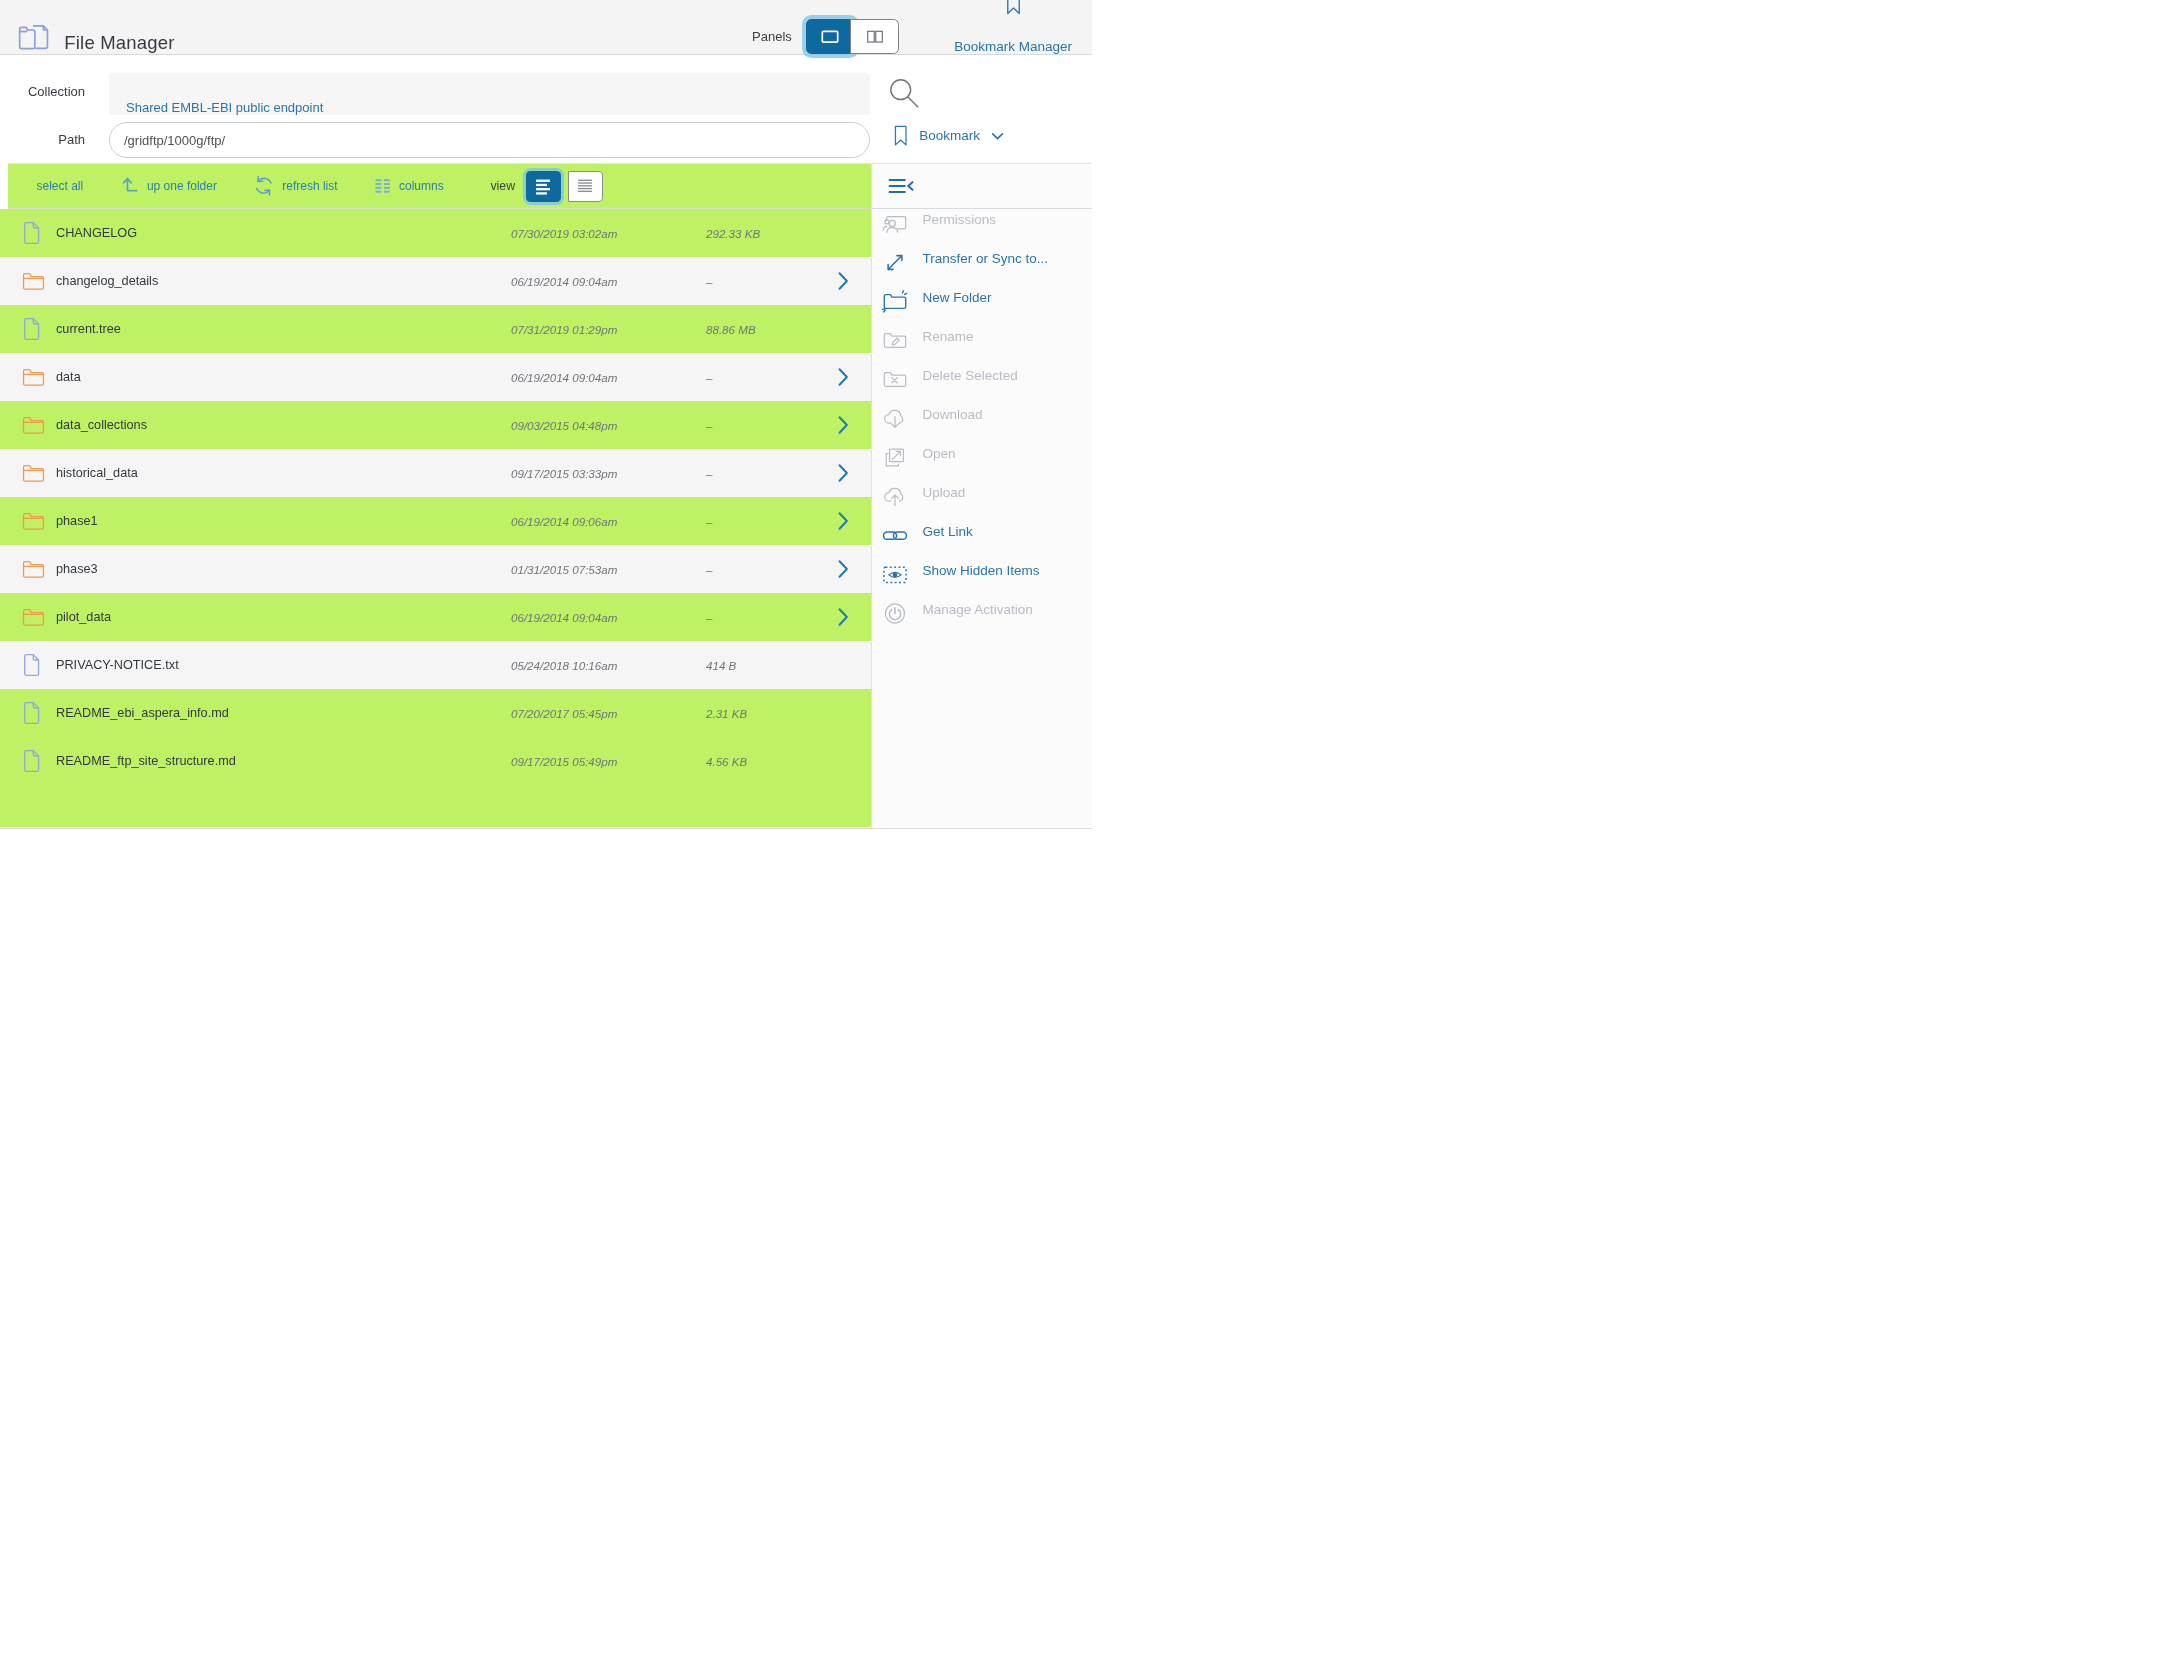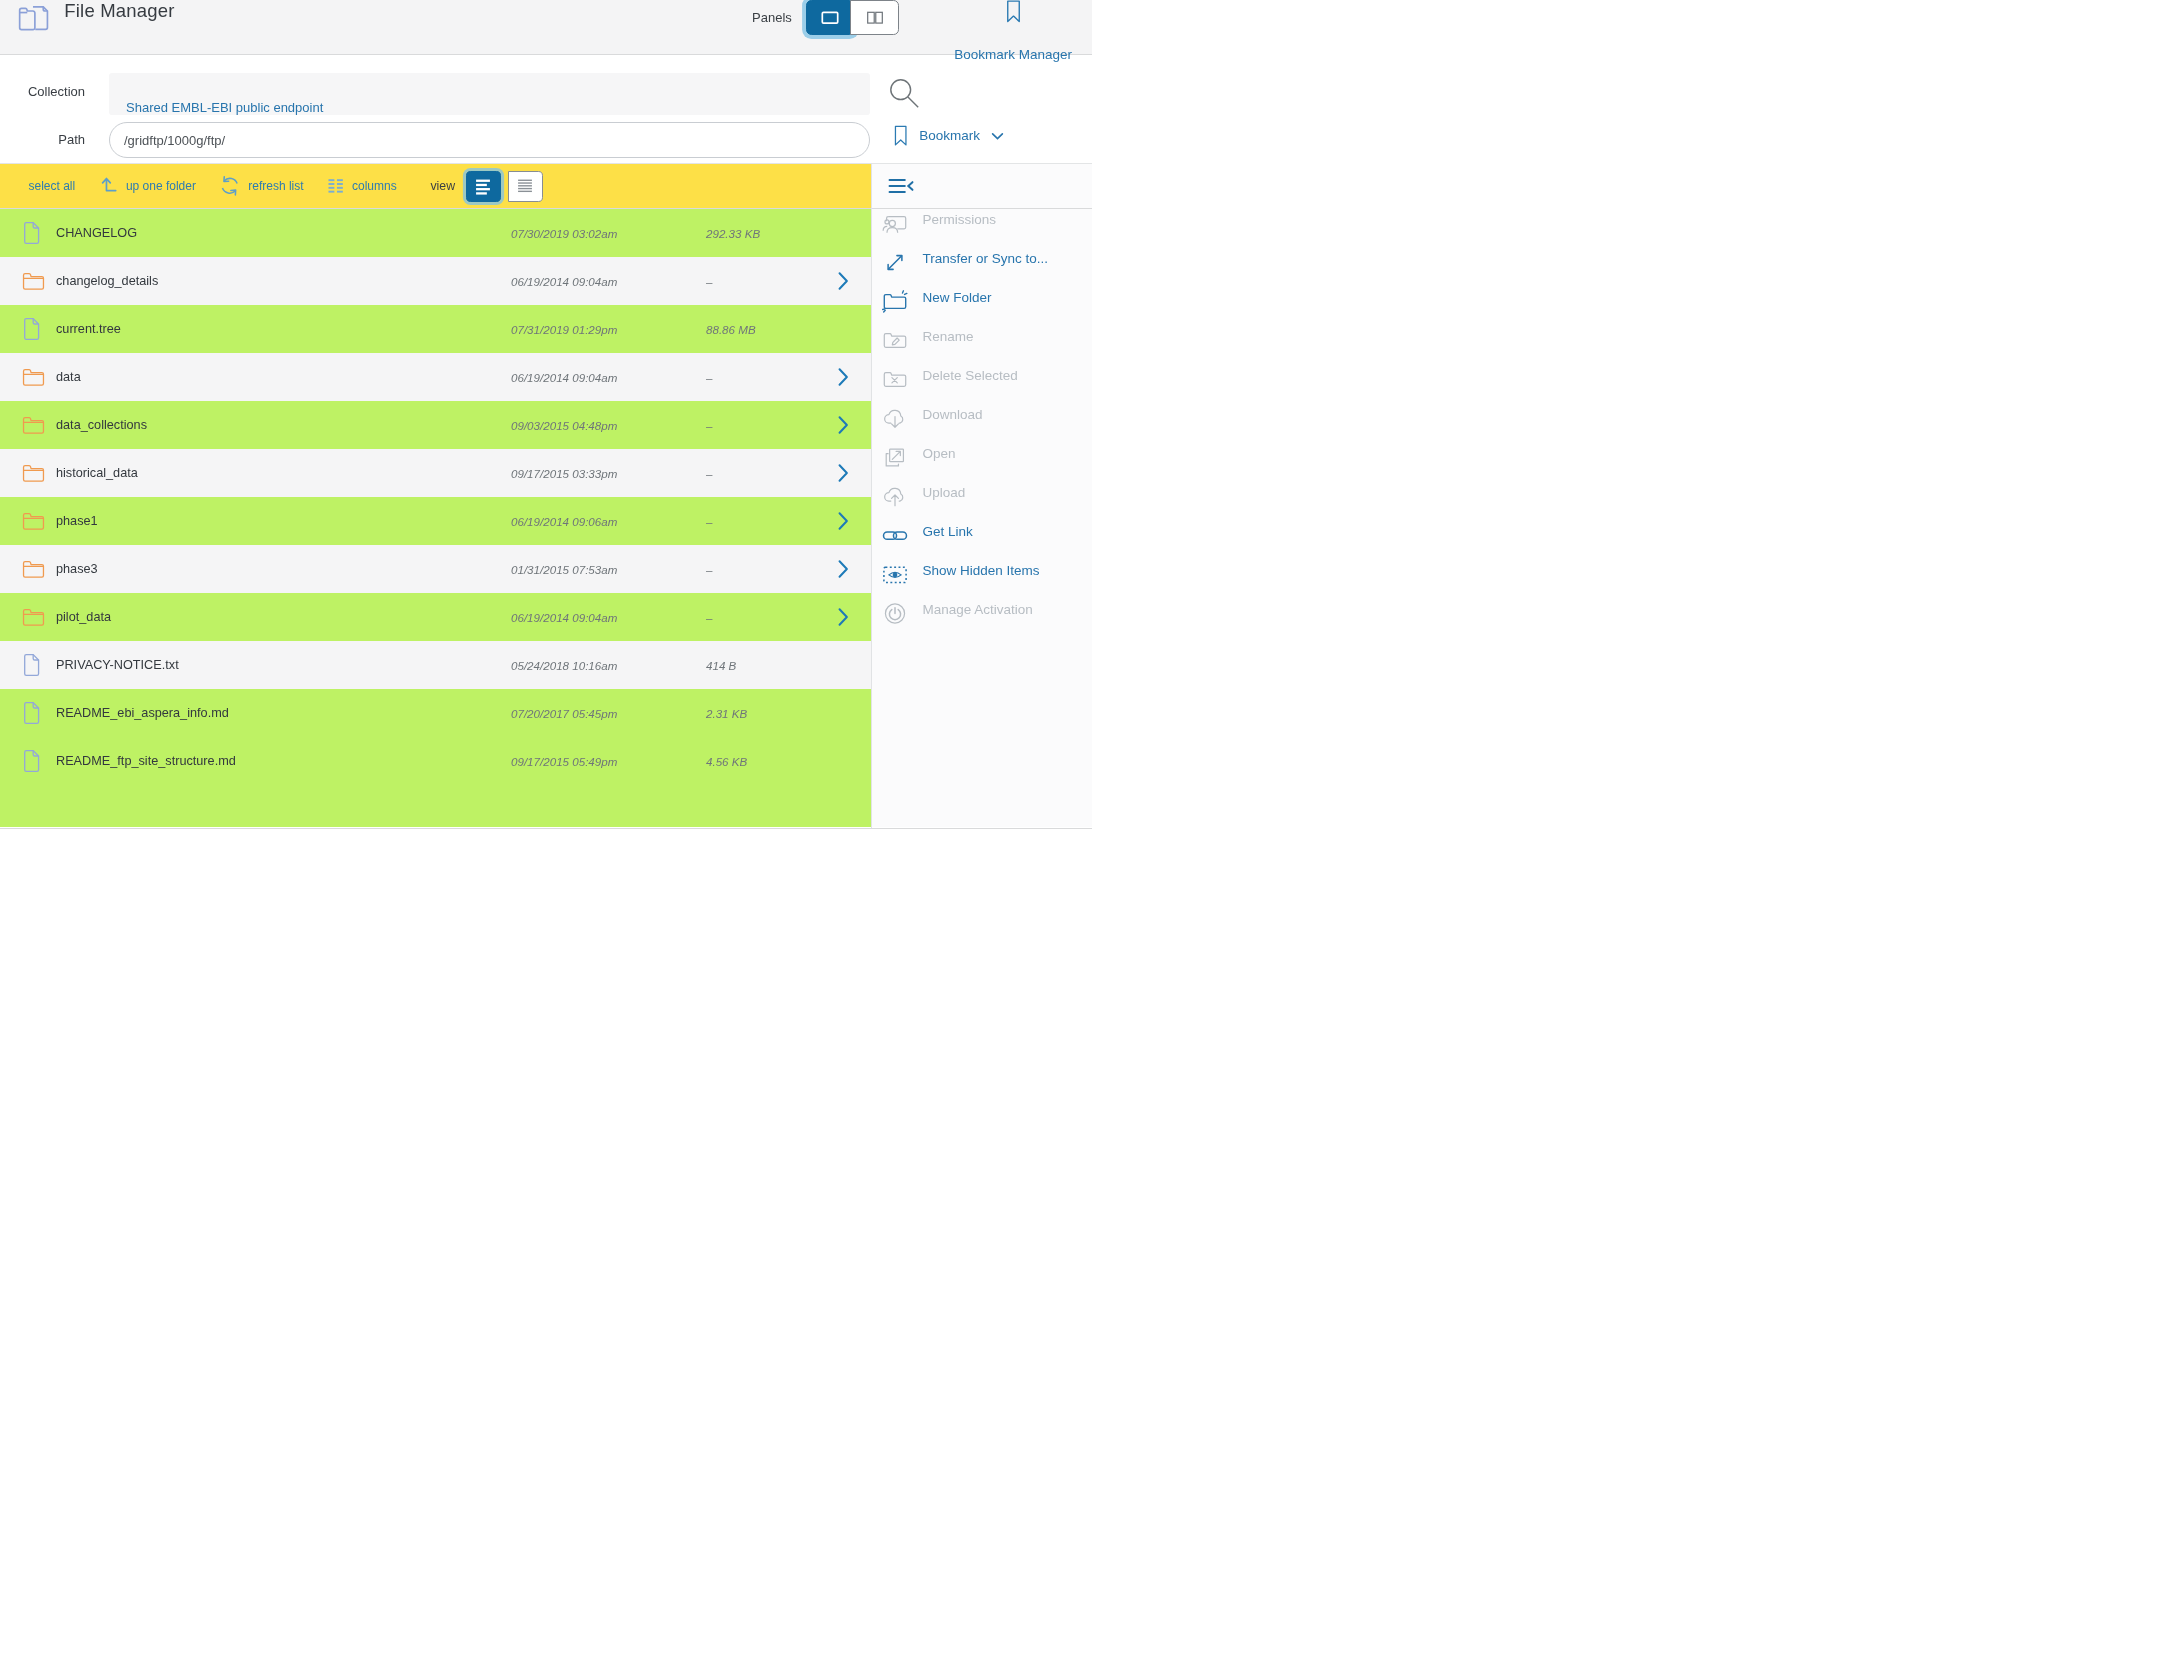--- a/index.html
+++ b/index.html
@@ -1,21 +1,21 @@
 <!DOCTYPE html>
 <html style="font-size:12.3px"><head>
 <meta charset="utf-8">
 <style>
   * { margin:0; padding:0; box-sizing:border-box; }
   body { background:#fff; font-family:"Liberation Sans", sans-serif; }
   .app { position:relative; width:1092px; height:838px; background:#fff; overflow:hidden; }
 
   
   .app-header { position:absolute; top:0; left:0; width:100%; height:55px;
-    background:#f4f4f5; border-bottom:0.8px solid #d9dadb; display:flex; align-items:flex-start; }
+    background:#f4f4f5; border-bottom:0.8px solid #d9dadb; display:flex; align-items:flex-end; }
   .logo { margin-left:17px; display:flex; }
   .page-title { margin-left:12.3px; font-size:18.5px; color:#363b41; letter-spacing:0.2px; }
   .panels-group { margin-left:auto; display:flex; align-items:center; }
   .panels-label { font-size:13px; color:#3a3f44; margin-right:14px; }
   .toggle { display:flex; align-items:center; }
   .tbtn { display:flex; align-items:center; justify-content:center; }
   .tbtn.active { width:49px; height:35px; background:#0e699f; border:0.8px solid #0e699f;
     border-radius:5.4px; box-shadow:0 0 0 3.9px rgba(130,195,230,.78); position:relative; z-index:0; }
   .tbtn.inactive { width:49px; height:35px; background:#fff; border:0.8px solid #7d8389;
     border-radius:0 5.4px 5.4px 0; margin-left:-4.6px; position:relative; z-index:1; }
@@ -28,23 +28,23 @@
     background:#f6f6f7; border-radius:3.1px; display:flex; align-items:flex-end; padding-left:17px;
     color:#2875ad; font-size:13px; cursor:text; }
   .path-box { position:absolute; top:122px; left:109px; width:761px; height:36px;
     background:#fff; border:0.8px solid #c9cdd2; border-radius:18px; display:flex; align-items:center;
     padding-left:14px; color:#4d5257; font-size:13px; cursor:text; }
   .search-btn { position:absolute; top:76px; left:887px; cursor:pointer; }
   .bookmark-group { position:absolute; top:125px; left:893px; display:flex; align-items:center; gap:10.8px; cursor:pointer; }
   .bookmark-group span { font-size:13.5px; color:#2875ad; }
 
   
-  .toolbar { position:absolute; top:163px; left:0; width:871px; height:46px;
-    background:#fde047; border-top:0.8px solid #e3e5e6; border-bottom:0.8px solid #d9dadb;
-    display:flex; align-items:center; padding-left:28.5px; gap:23px; }
+  .toolbar { position:absolute; top:163px; left:8px; width:871px; height:46px;
+    background:#bef264; border-top:0.8px solid #e3e5e6; border-bottom:0.8px solid #d9dadb;
+    display:flex; align-items:center; padding-left:28.5px; gap:36px; }
   .tool { display:flex; align-items:center; gap:7.7px; cursor:pointer; }
   .tool span { font-size:12px; color:#2e7cb0; }
   .view-group { display:flex; align-items:center; gap:10.8px; margin-left:10.8px; }
   .view-label { font-size:12.3px; color:#3a3f44; }
   .vbtn.active { width:35px; height:31px; background:#0e699f; border:0.8px solid #0e699f;
     border-radius:4.6px; box-shadow:0 0 0 3.1px rgba(130,195,230,.78); position:relative; z-index:0;
     display:flex; align-items:center; justify-content:center; }
   .vbtn.inactive { width:35px; height:31px; background:#fff; border:0.8px solid #878d93;
     border-radius:0 4.6px 4.6px 0; margin-left:-3.9px; position:relative; z-index:1;
     display:flex; align-items:center; justify-content:center; }

